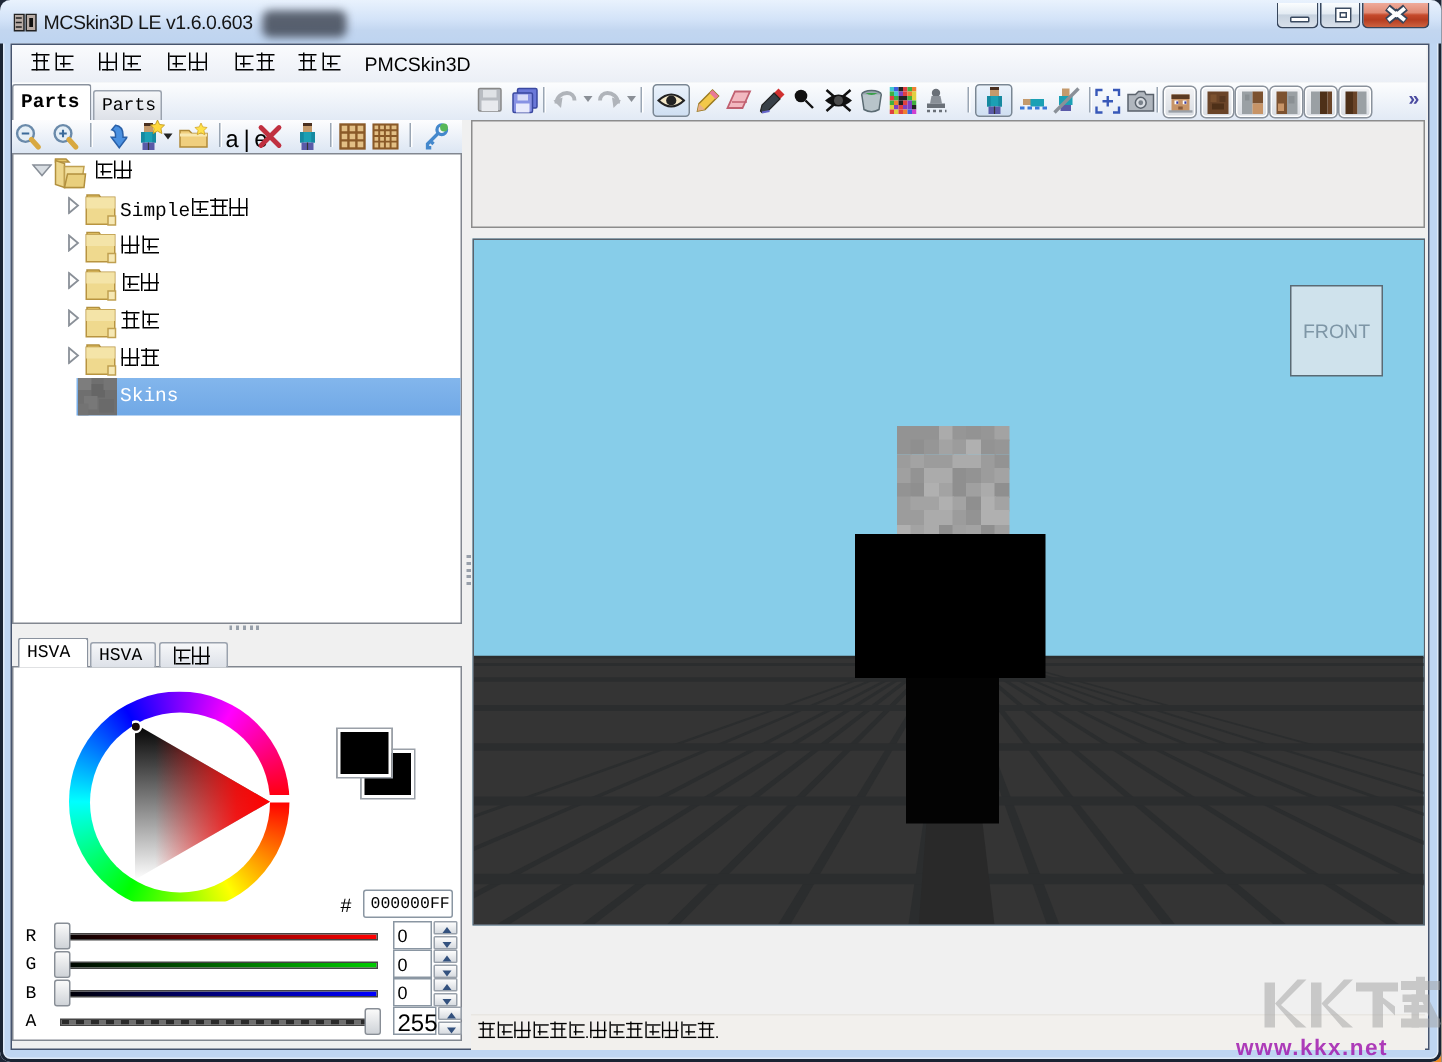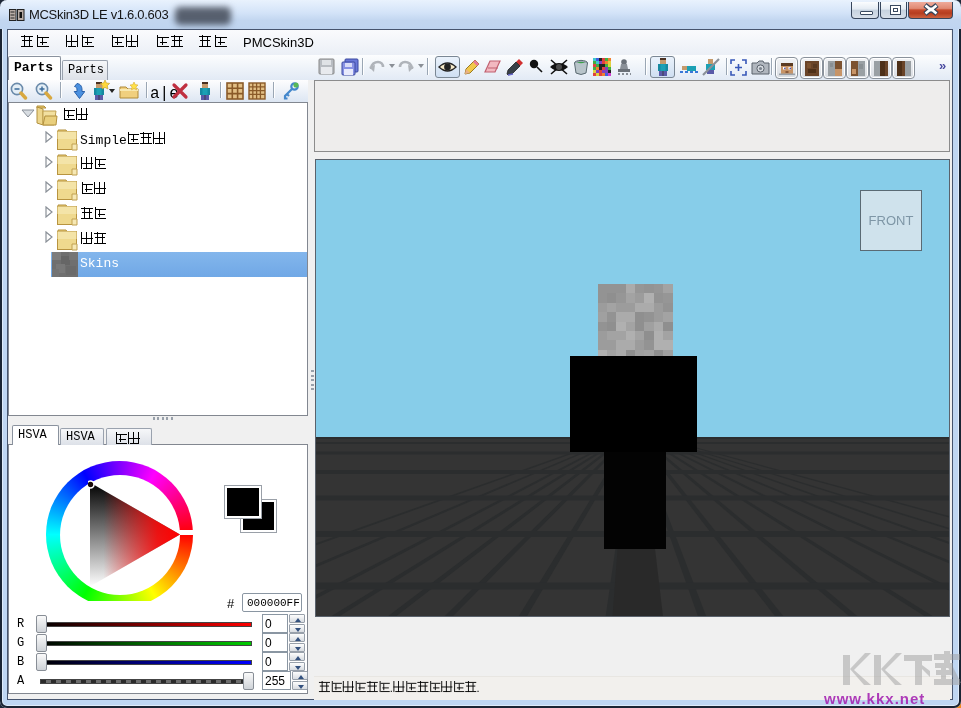--- a/index.html
+++ b/index.html
@@ -265,21 +265,21 @@
 <div style="position:absolute;left:254px;top:622px;width:26px;height:19px;background:#fff;border:1px solid #8a96a2;font-size:12px;padding:2px 0 0 2px">0</div>
 <div style="position:absolute;left:281px;top:622px;width:16px;height:9px;background:linear-gradient(#fdfdfd,#d8dce1);border:1px solid #98a0aa;border-radius:1px">
         <div style="position:absolute;left:4.5px;top:3px;width:0;height:0;border-left:3.5px solid rgba(0,0,0,0);border-right:3.5px solid rgba(0,0,0,0);border-bottom:4px solid #33517e"></div>
       </div>
 <div style="position:absolute;left:281px;top:632px;width:16px;height:9px;background:linear-gradient(#fdfdfd,#d8dce1);border:1px solid #98a0aa;border-radius:1px">
         <div style="position:absolute;left:4.5px;top:3px;width:0;height:0;border-left:3.5px solid rgba(0,0,0,0);border-right:3.5px solid rgba(0,0,0,0);border-top:4px solid #33517e"></div>
       </div>
 <span style="position:absolute;left:9px;top:644px;font-size:12px;font-family:'Liberation Mono',monospace">A</span>
 <div style="position:absolute;left:32px;top:649px;width:212px;height:5px;border:1px solid #444;background:repeating-linear-gradient(90deg,#2a2a2a 0 5px,#6e6e6e 5px 10px)"></div>
 <div style="position:absolute;left:235px;top:642px;width:11px;height:18px;background:linear-gradient(#fafafa,#cfd3d8);border:1px solid #888e96;border-radius:2px"></div>
-<div style="position:absolute;left:254px;top:641px;width:29px;height:19px;background:#fff;border:1px solid #8a96a2;font-size:12px;padding:2px 0 0 2px">255</div>
+<div style="position:absolute;left:254px;top:641px;width:29px;height:19px;background:#fff;border:1px solid #8a96a2;font-size:16px;padding:2px 0 0 2px">255</div>
 <div style="position:absolute;left:284px;top:641px;width:16px;height:9px;background:linear-gradient(#fdfdfd,#d8dce1);border:1px solid #98a0aa;border-radius:1px">
         <div style="position:absolute;left:4.5px;top:3px;width:0;height:0;border-left:3.5px solid rgba(0,0,0,0);border-right:3.5px solid rgba(0,0,0,0);border-bottom:4px solid #33517e"></div>
       </div>
 <div style="position:absolute;left:284px;top:651px;width:16px;height:9px;background:linear-gradient(#fdfdfd,#d8dce1);border:1px solid #98a0aa;border-radius:1px">
         <div style="position:absolute;left:4.5px;top:3px;width:0;height:0;border-left:3.5px solid rgba(0,0,0,0);border-right:3.5px solid rgba(0,0,0,0);border-top:4px solid #33517e"></div>
       </div>
 <svg style="position:absolute;left:310px;top:28px" width="17" height="17">
         <rect x="1" y="1" width="15" height="15" rx="1" fill="#b8bcc2" stroke="#888"></rect>
         <rect x="4" y="2" width="9" height="5" fill="#dfe2e6"></rect>
         <rect x="3" y="9" width="11" height="7" fill="#e8eaee"></rect>

